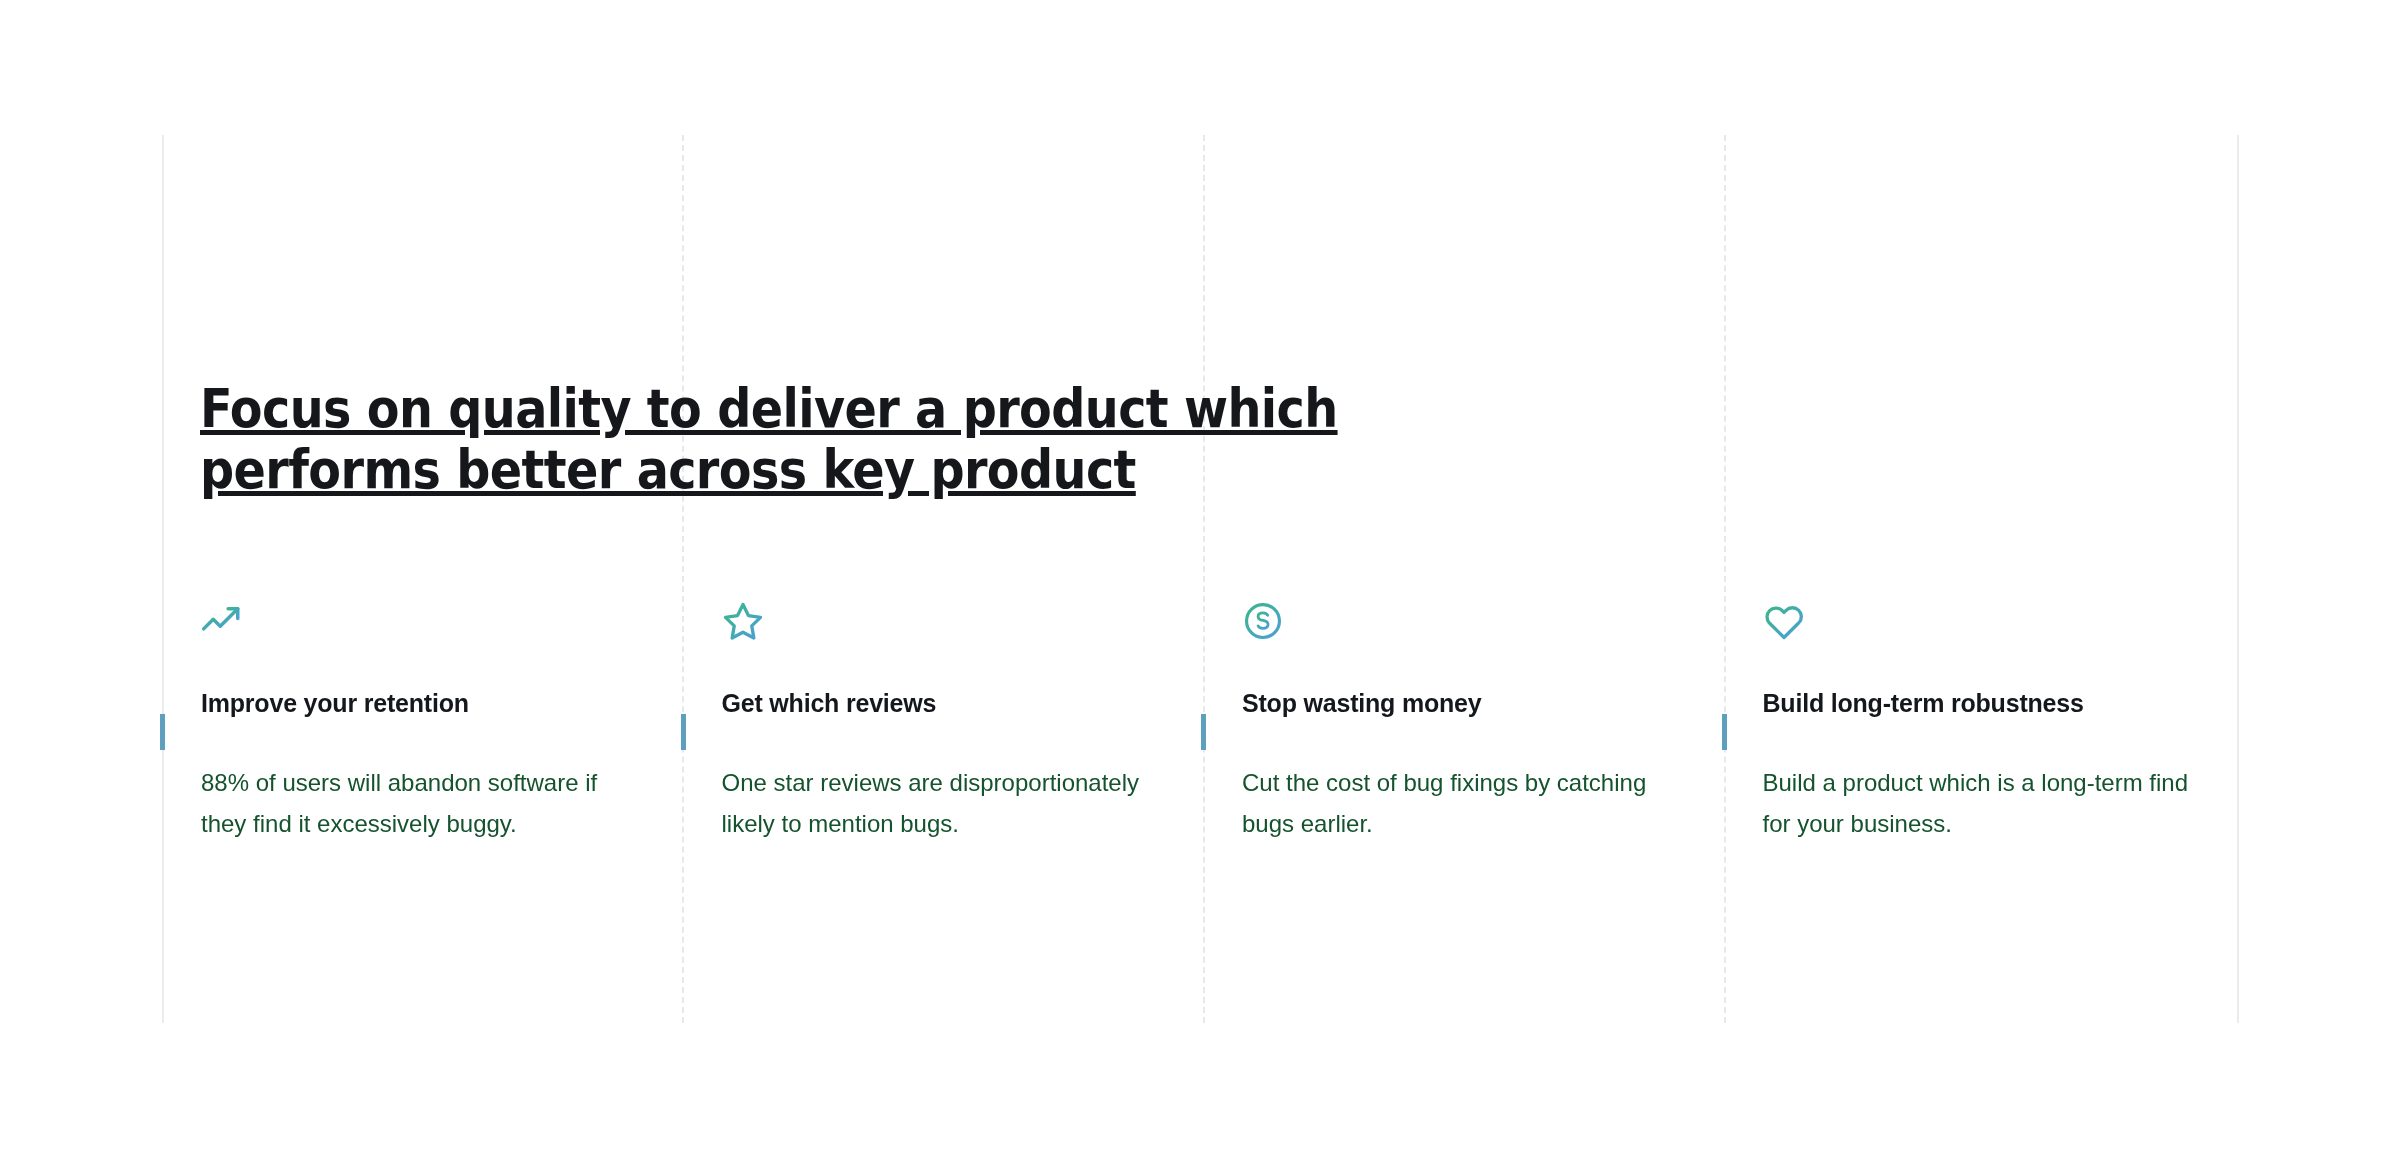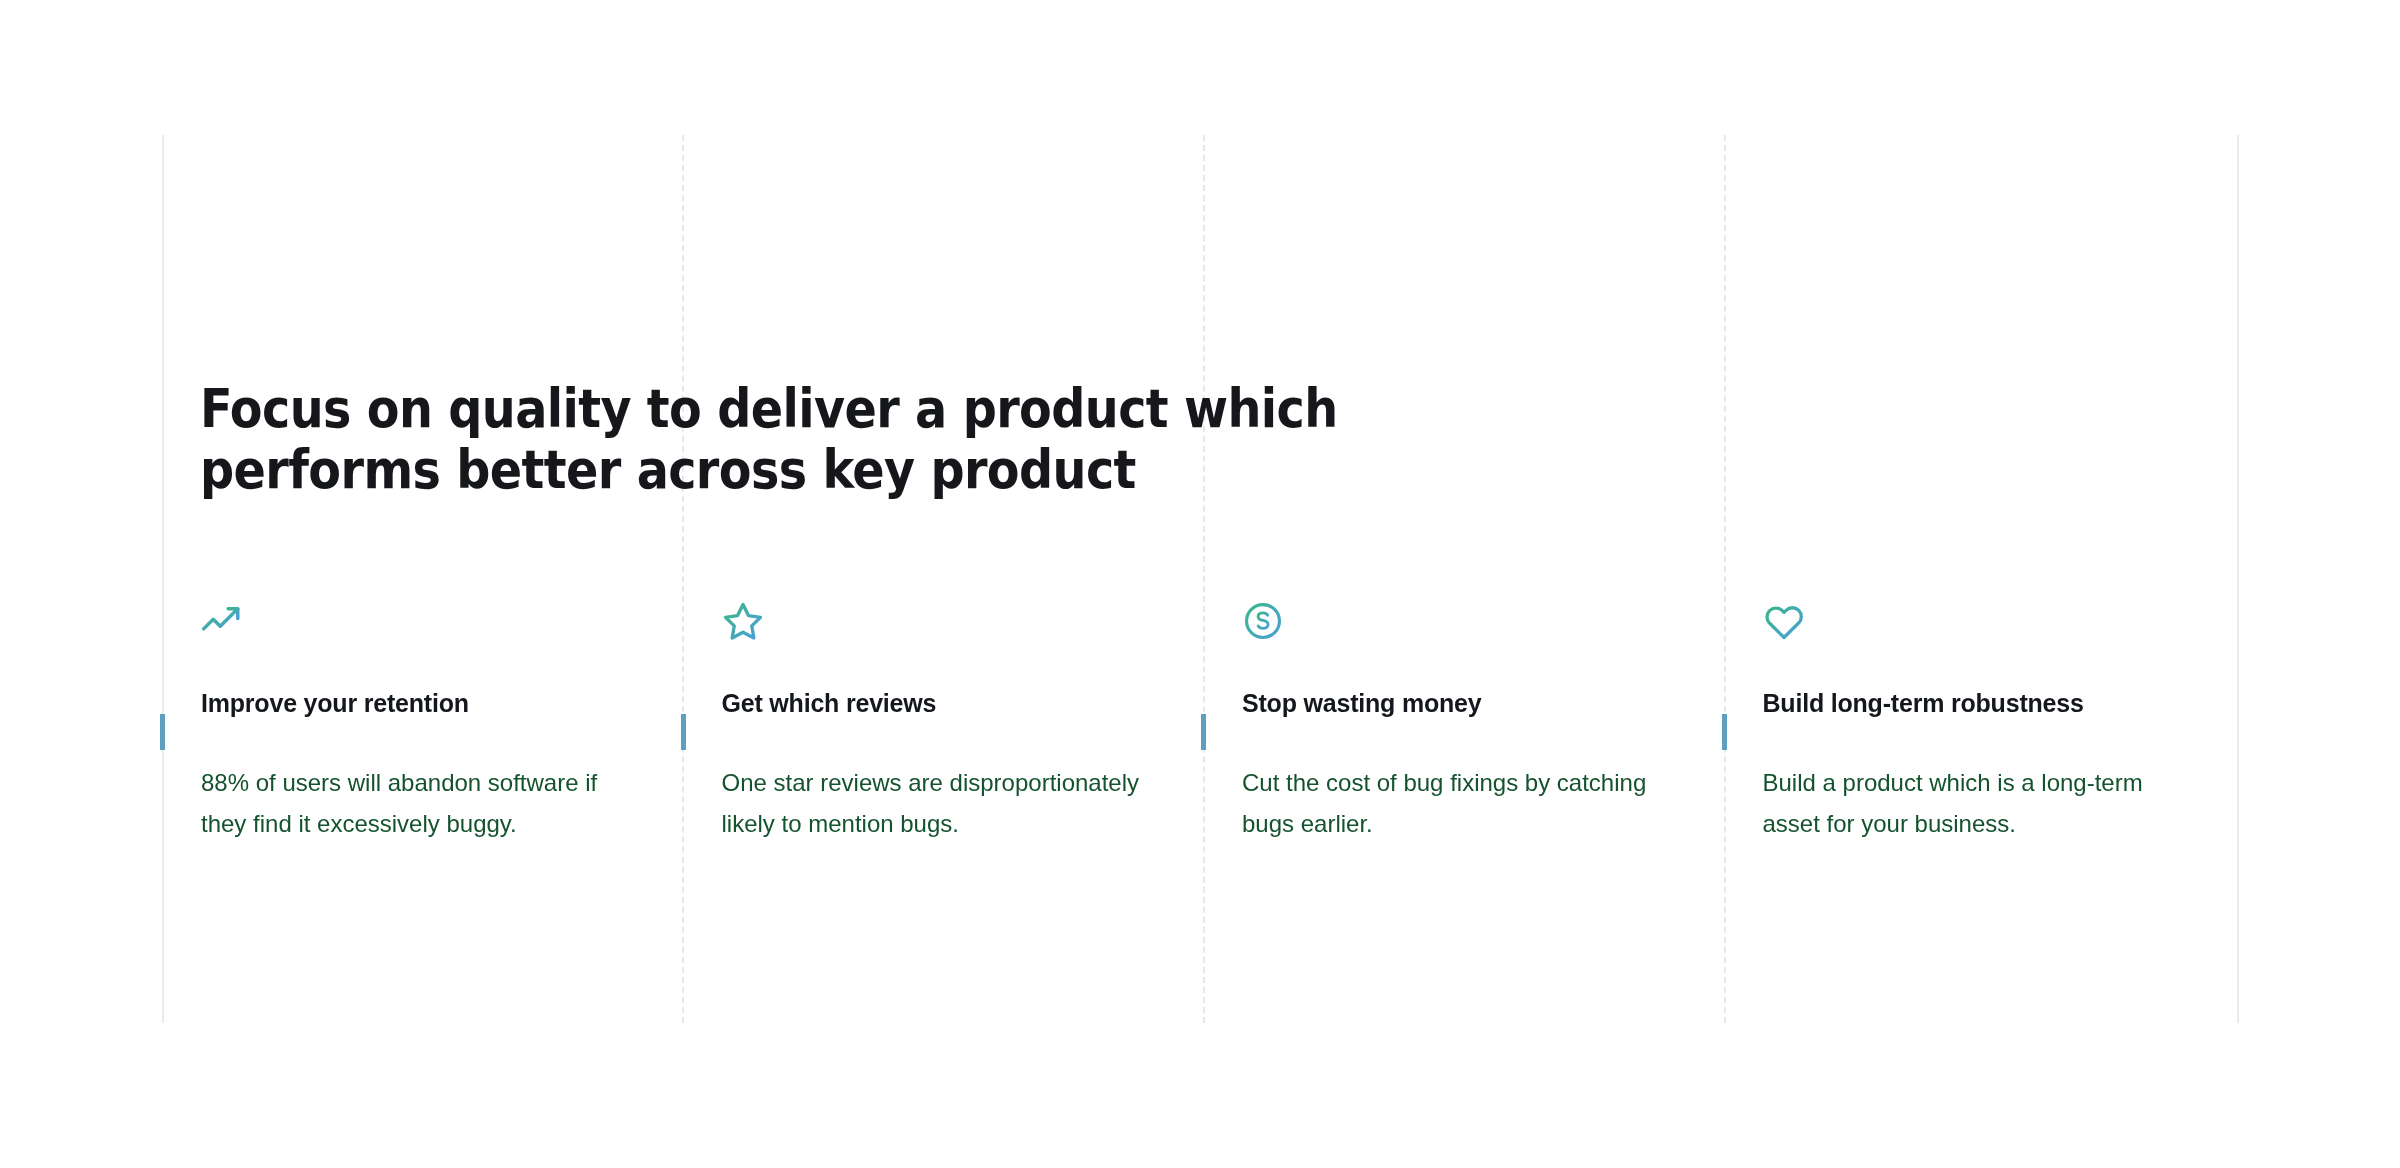--- a/index.html
+++ b/index.html
@@ -47,20 +47,21 @@
     left: 200px;
     top: 342px;
     width: 1500px;
     font-size: 53px;
     line-height: 1.16;
     font-weight: 700;
     letter-spacing: -0.6px;
     color: #15171a;
     font-family: "DejaVu Sans", "Liberation Sans", sans-serif;
     font-stretch: condensed;
+    text-decoration: underline;
   }
   .heading .hline { display: block; white-space: nowrap; }
 
   
   .columns {
     position: absolute;
     left: 162px;
     top: 600px;
     width: 2075px;
     display: flex;
@@ -189,17 +190,17 @@
             <linearGradient id="g4" x1="0" y1="0" x2="1" y2="1">
               <stop offset="0%" stop-color="#3cb68a"></stop>
               <stop offset="100%" stop-color="#4a9fd8"></stop>
             </linearGradient>
           </defs>
           <path d="M20.4 5.9a5.1 5.1 0 0 0-7.2 0L12 7.1l-1.2-1.2a5.1 5.1 0 0 0-7.2 7.2l1.2 1.2L12 21.4l7.2-7.1 1.2-1.2a5.1 5.1 0 0 0 0-7.2z" stroke="url(#g4)" stroke-width="1.9" stroke-linecap="round" stroke-linejoin="round"></path>
         </svg>
       </span>
       <div class="accent"></div>
       <div class="col-title">Build long-term robustness</div>
-      <div class="col-body">Build a product which is a long-term asset for your business.</div>
+      <div class="col-body">Build a product which is a long-term find for your business.</div>
     </div>
 
   </div>
 </div>
 
 </body></html>

